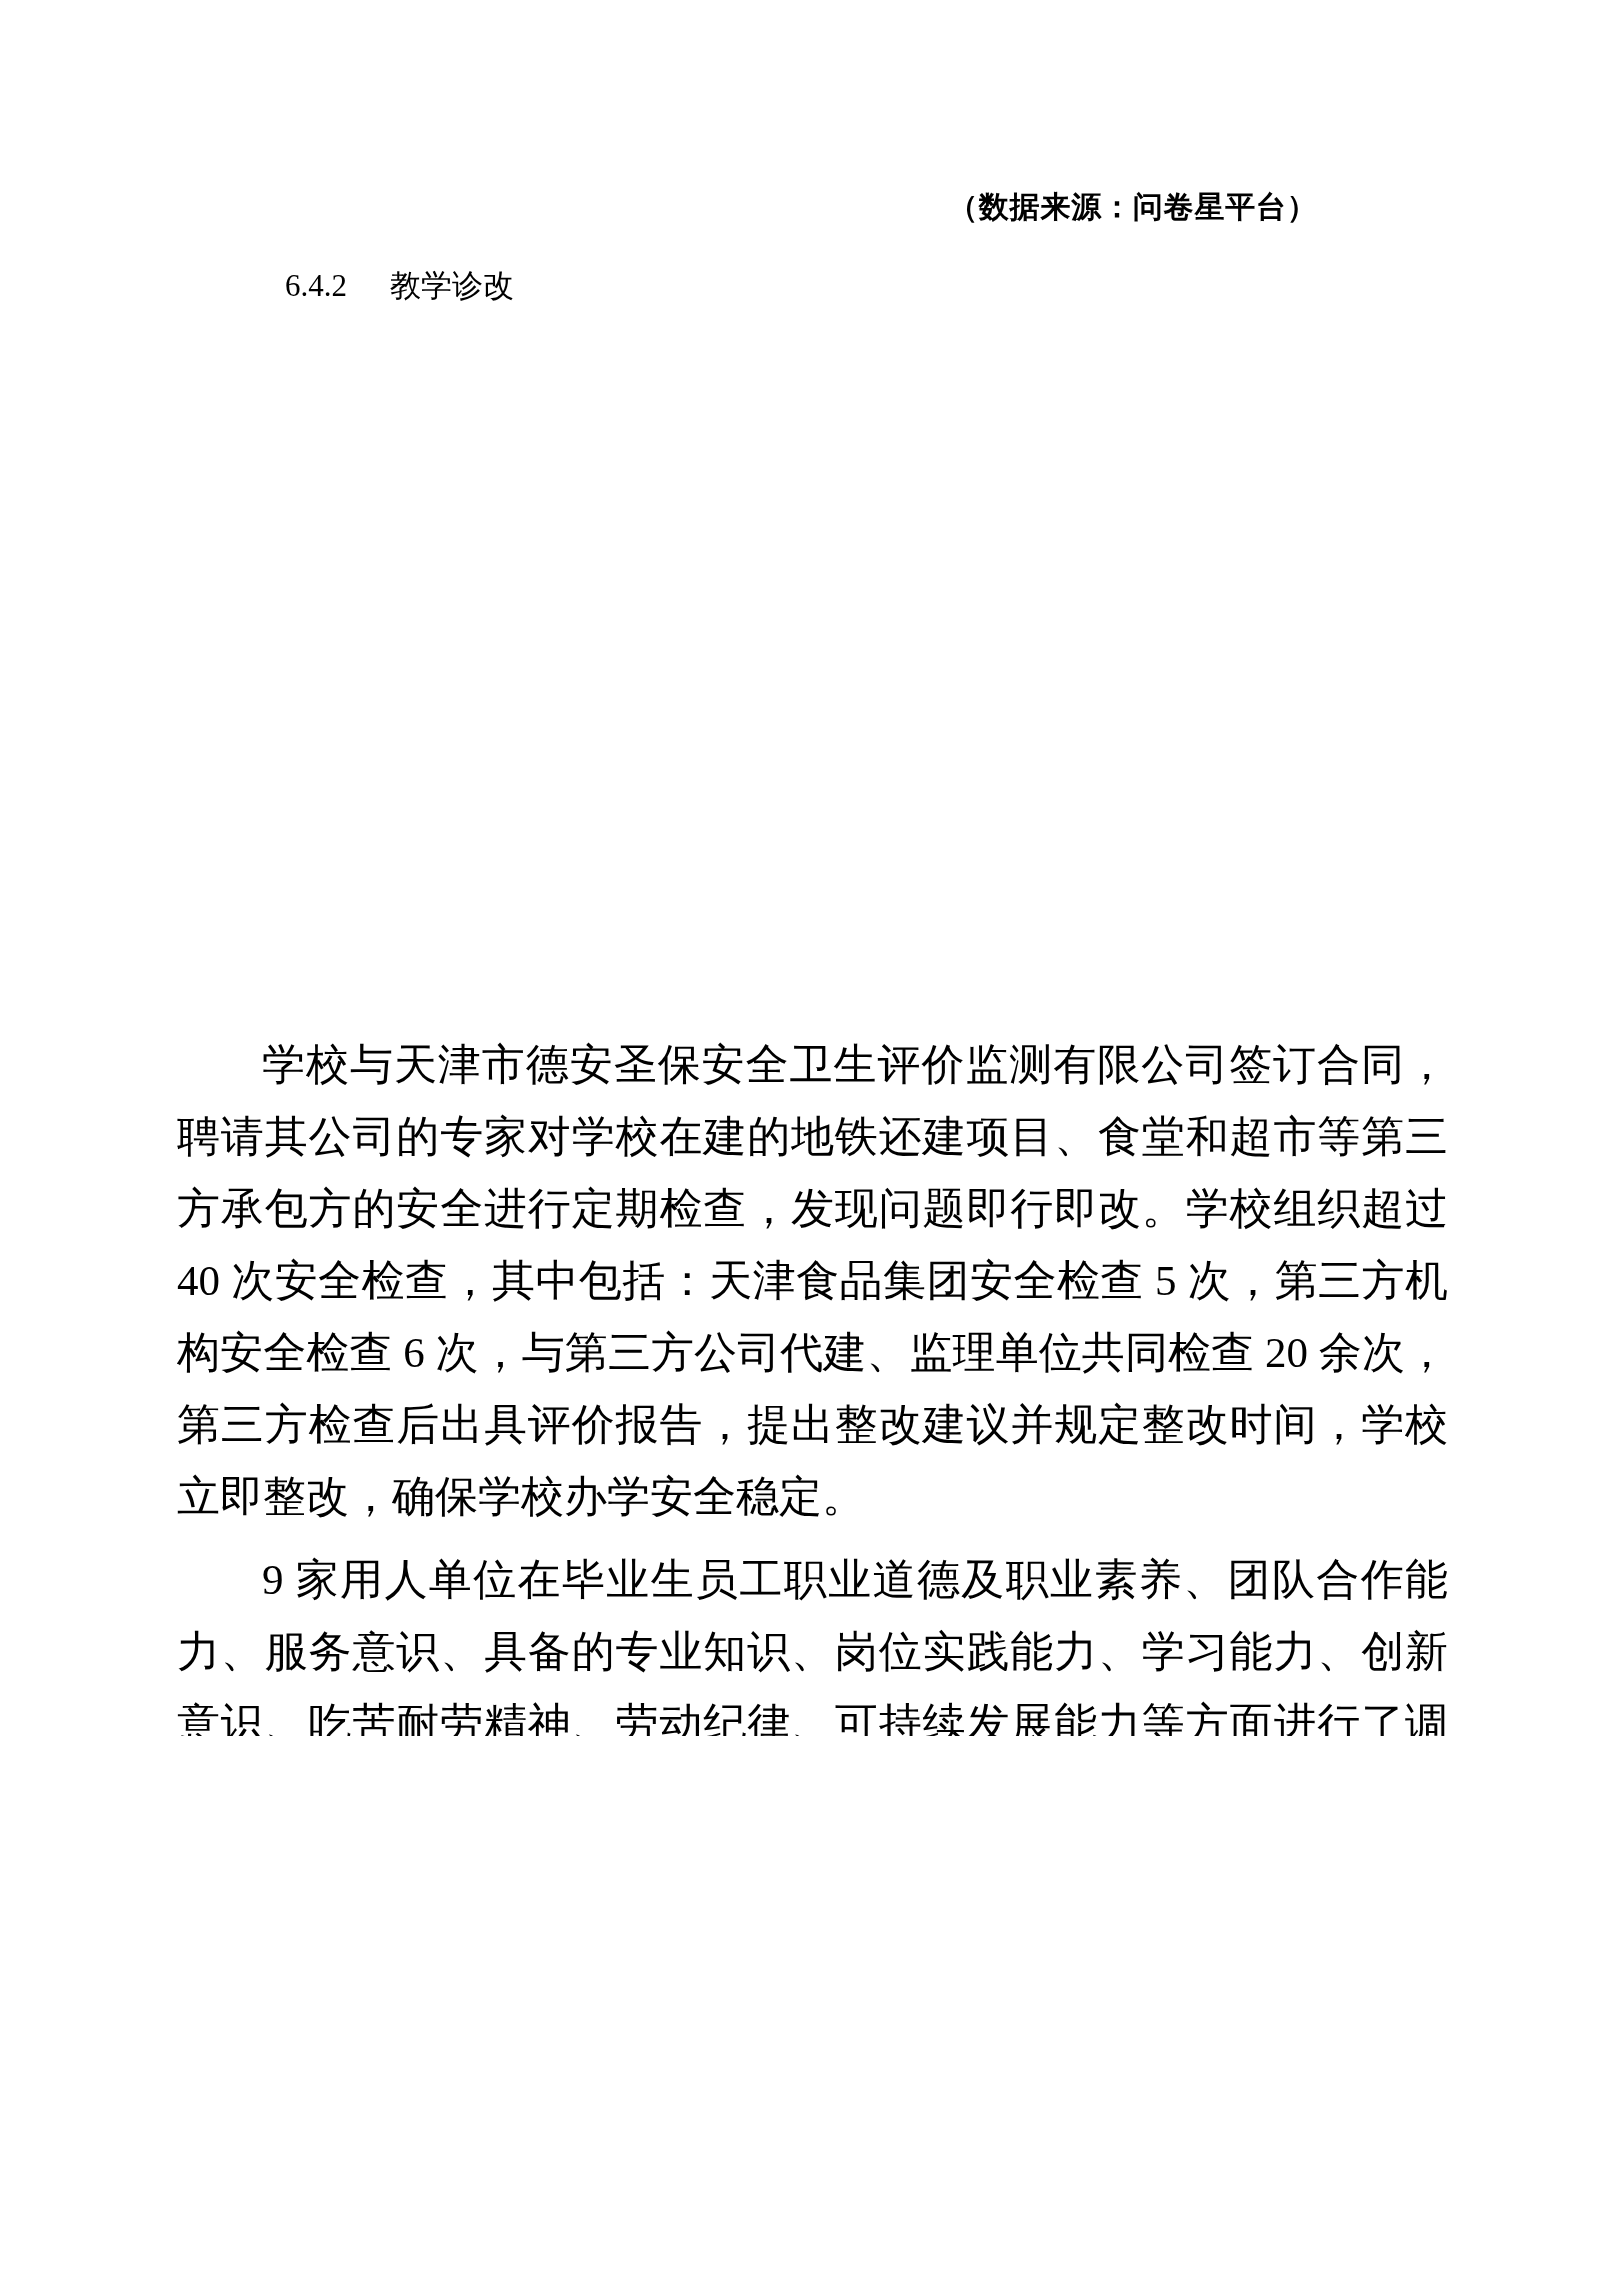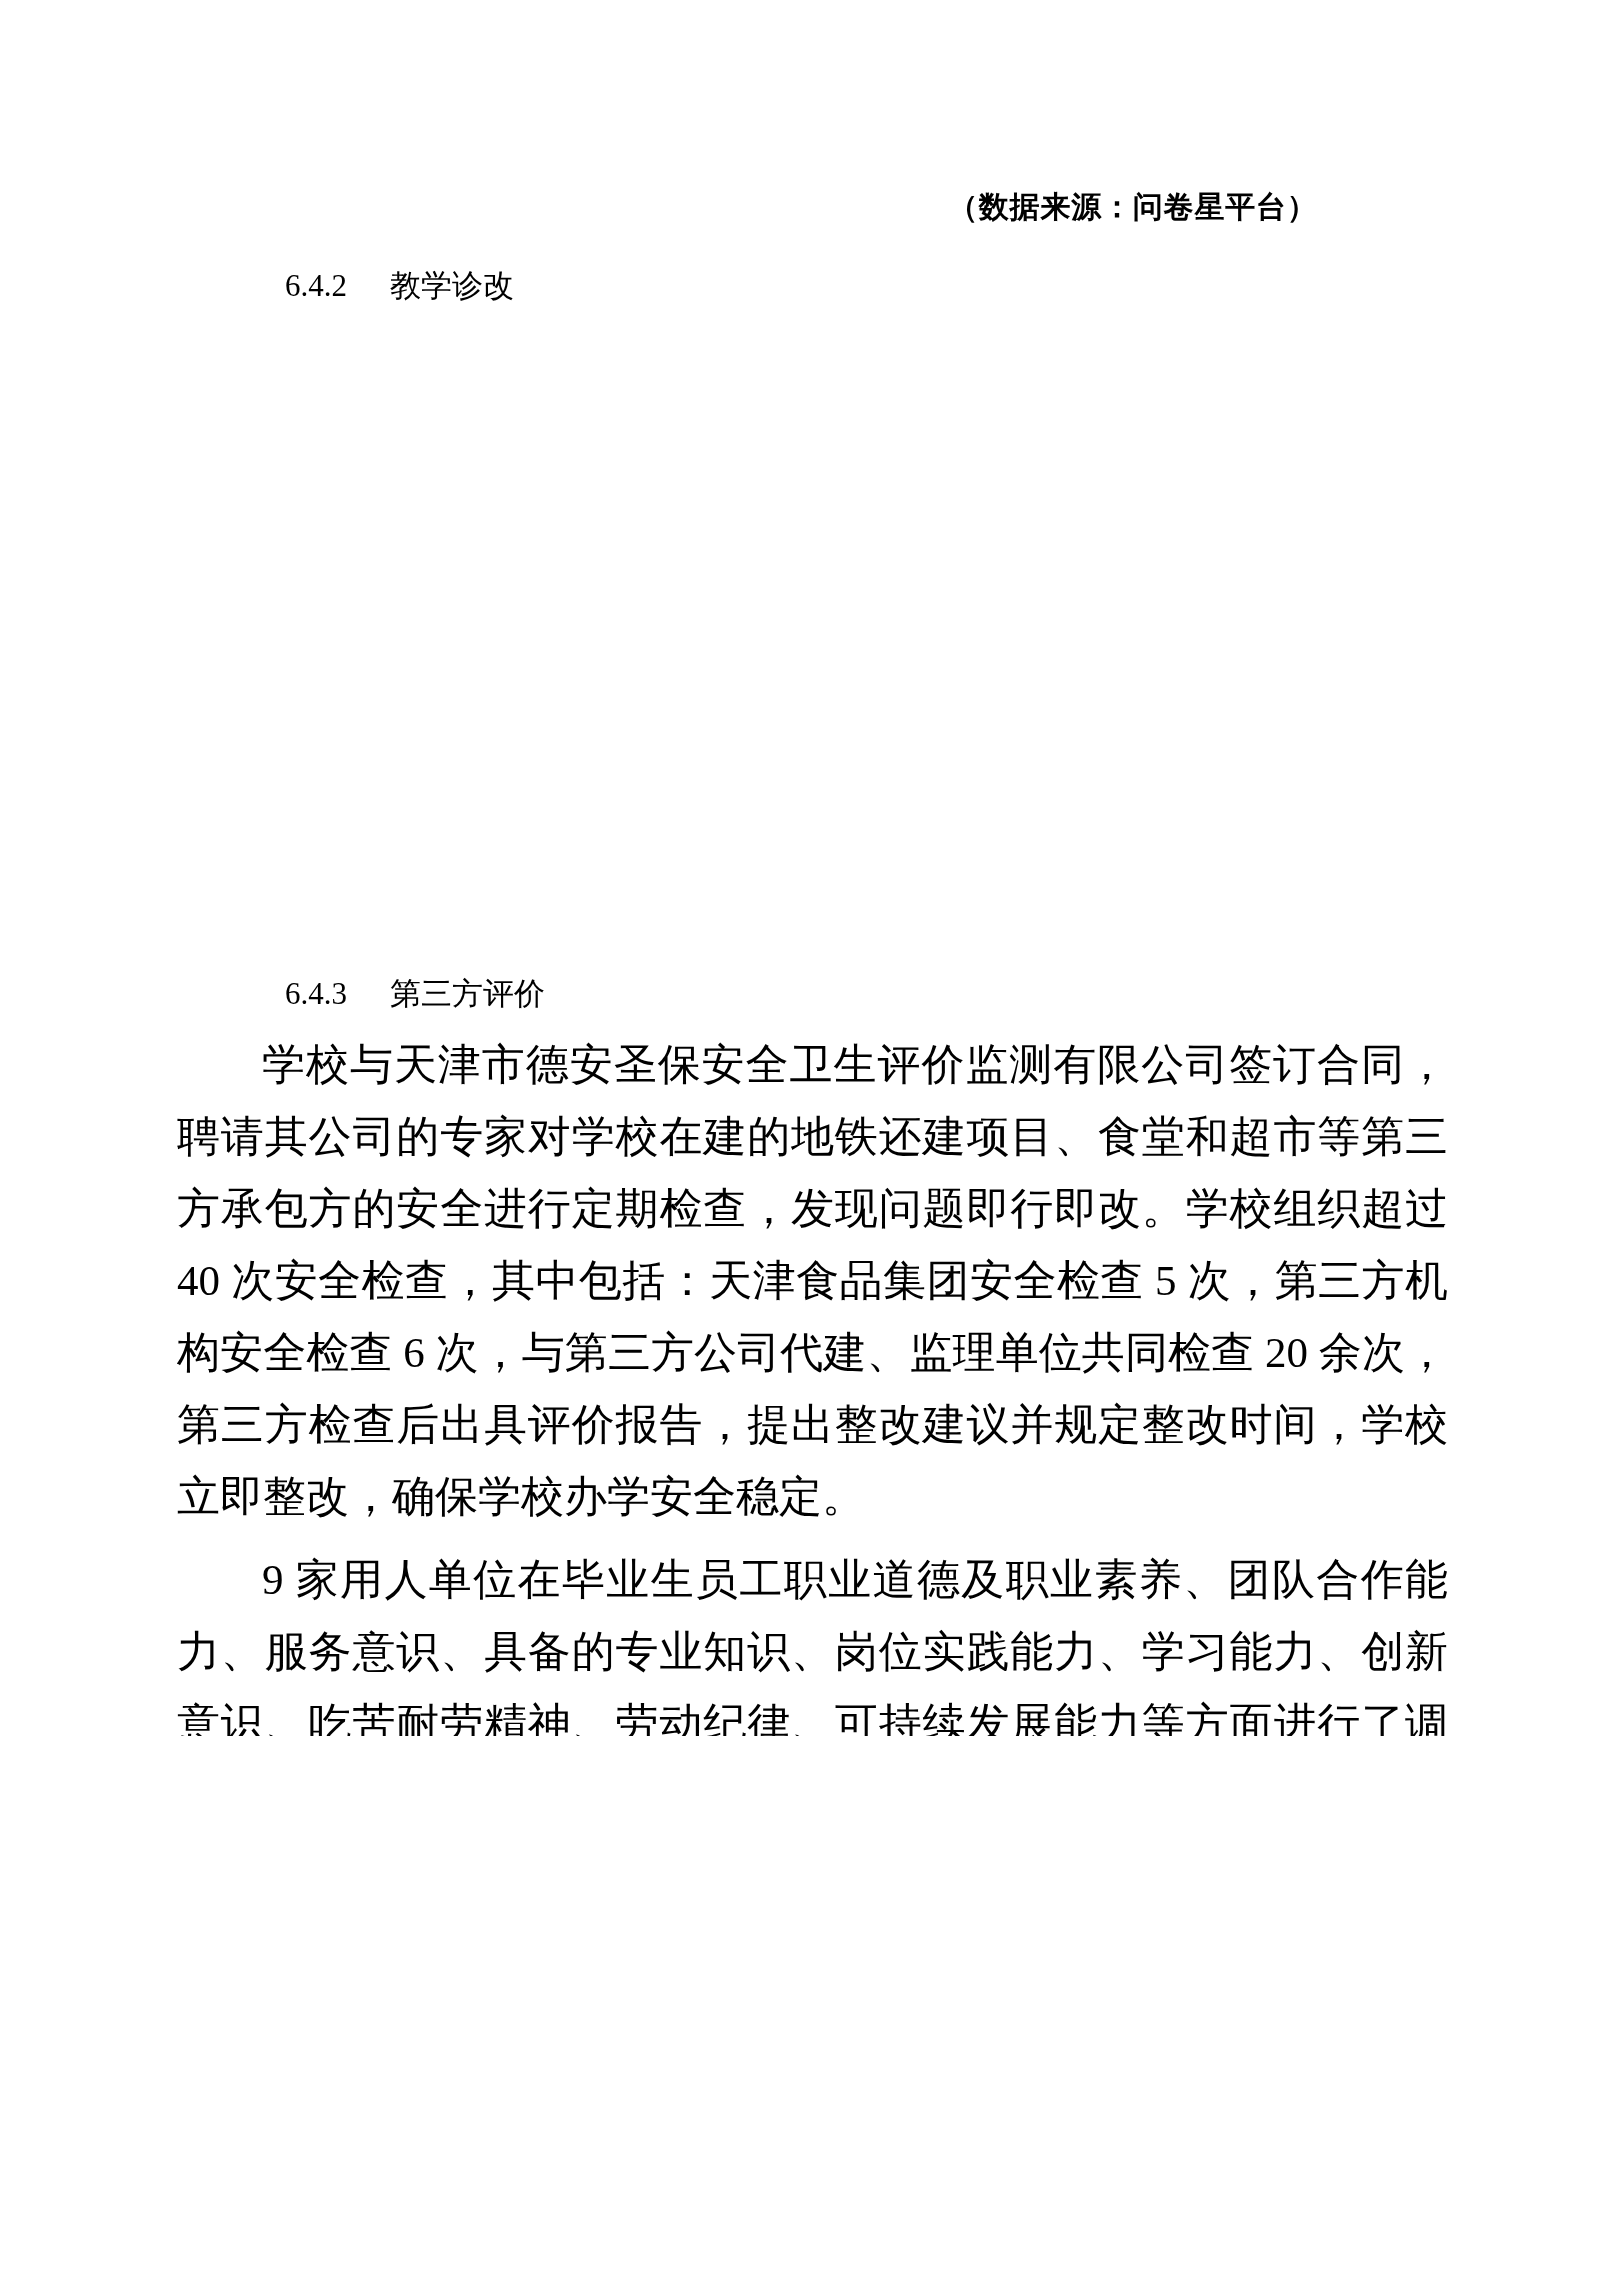--- a/index.html
+++ b/index.html
@@ -69,23 +69,20 @@
 
 <div class="page">
 
   <div class="source-note">（数据来源：问卷星平台）</div>
 
   <h3 class="heading heading-642">
     <span class="heading-number">6.4.2</span><span>教学诊改</span>
   </h3>
 
 
-  <h3 class="heading heading-643">
-    <span class="heading-number">6.4.3</span><span>第三方评价</span>
-  </h3>
 
   <p class="para para-2">学校与天津市德安圣保安全卫生评价监测有限公司签订合同，聘请其公司的专家对学校在建的地铁还建项目、食堂和超市等第三方承包方的安全进行定期检查，发现问题即行即改。学校组织超过 40 次安全检查，其中包括：天津食品集团安全检查 5 次，第三方机构安全检查 6 次，与第三方公司代建、监理单位共同检查 20 余次，第三方检查后出具评价报告，提出整改建议并规定整改时间，学校立即整改，确保学校办学安全稳定。</p>
 
   <p class="para para-3">9 家用人单位在毕业生员工职业道德及职业素养、团队合作能力、服务意识、具备的专业知识、岗位实践能力、学习能力、创新意识、吃苦耐劳精神、劳动纪律、可持续发展能力等方面进行了调查，在国有 4 家企业、2 家股份制企业、1 家独资企业、2 家私营企业、1 家有限责任公司的调查中，全部企业满意度达 100%，见表 18 所示，与去年满意度相同，具体调查情况分析见图 90 所示。</p>
 
   <div class="page-number">76</div>
 
 </div>
 
 

